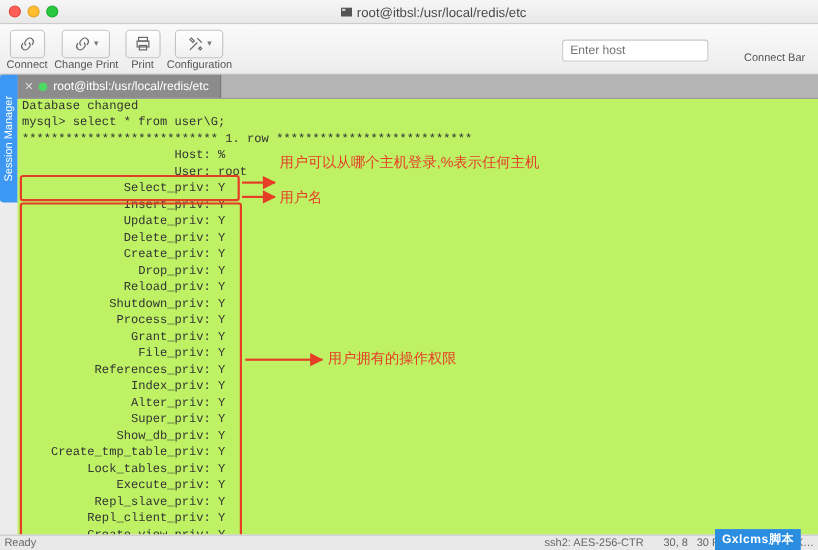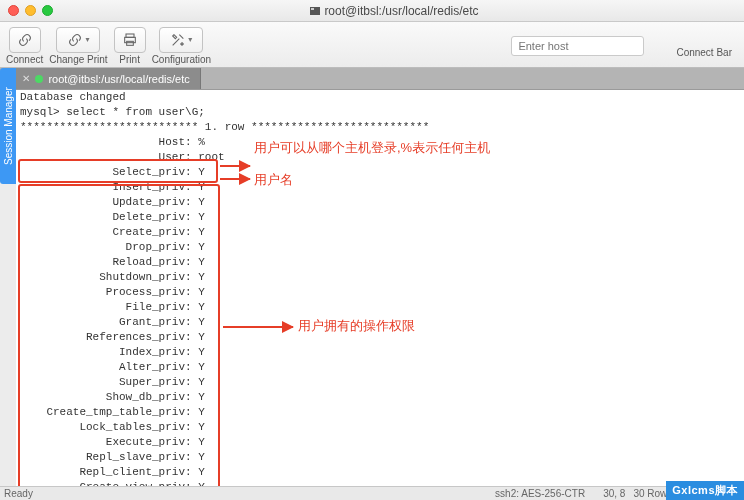--- a/index.html
+++ b/index.html
@@ -17,37 +17,37 @@
 .tb-icon svg { width: 16px; height: 16px; stroke: #666; fill: none; stroke-width: 1.6; }
 .tb-label { font-size: 10px; color: #555; }
 .tb-spacer { flex: 1; }
 .host-input { width: 133px; height: 20px; border: 1px solid #cacaca; border-radius: 3px; font-size: 11px; padding: 0 6px; color: #aaa; background: #fff; }
 .connbar-label { font-size: 10px; color: #555; margin-top: 14px; margin-right: 6px; margin-left: 26px; }
 .tabbar { height: 22px; background: #b4b4b4; display: flex; align-items: stretch; border-bottom: 1px solid #9a9a9a; padding-left: 16px; }
 .tab { background: #8c8c8c; display: flex; align-items: center; gap: 5px; padding: 0 10px 0 6px; font-size: 11px; color: #fff; border-right: 1px solid #777; }
 .tab .x { font-size: 10px; color: #ddd; }
 .tab .dot { width: 8px; height: 8px; border-radius: 50%; background: #4cd964; }
 .sessmgr { position: absolute; left: 0; top: 68px; width: 16px; height: 116px; background: #3d98f4; color: #fff; font-size: 10px; display: flex; align-items: center; justify-content: center; writing-mode: vertical-rl; transform: rotate(180deg); border-radius: 0 3px 3px 0; }
-.terminal { position: absolute; left: 16px; top: 90px; right: 0; bottom: 14px; background: #ffffff; font-family: Menlo, Monaco, "Courier New", monospace; font-size: 11px; line-height: 15px; color: #333; padding: 0 4px; overflow: hidden; }
+.terminal { position: absolute; left: 16px; top: 90px; right: 0; bottom: 14px; background: #bef264; font-family: Menlo, Monaco, "Courier New", monospace; font-size: 11px; line-height: 15px; color: #333; padding: 0 4px; overflow: hidden; }
 .line { white-space: pre; }
 .boxed { position: absolute; border: 2px solid #e63d27; border-radius: 3px; }
 .box1 { left: 2px; top: 69px; width: 200px; height: 24px; }
 .box2 { left: 2px; top: 94px; width: 202px; height: 358px; }
 .arrow { position: absolute; height: 2px; background: #e63d27; }
 .arrow::after { content: ""; position: absolute; right: -1px; top: -5px; border-left: 12px solid #e63d27; border-top: 6px solid transparent; border-bottom: 6px solid transparent; }
 .ar1 { left: 204px; top: 75px; width: 30px; }
 .ar2 { left: 204px; top: 88px; width: 30px; }
 .ar3 { left: 207px; top: 236px; width: 70px; }
 .annot { position: absolute; color: #e63d27; font-size: 13px; font-family: -apple-system, sans-serif; }
 .an1 { left: 238px; top: 50px; }
 .an2 { left: 238px; top: 82px; }
 .an3 { left: 282px; top: 228px; }
 .statusbar { position: absolute; left: 0; right: 0; bottom: 0; height: 14px; background: #e9e9e9; border-top: 1px solid #c7c7c7; font-size: 10px; color: #666; display: flex; align-items: center; padding: 0 4px; }
 .statusbar .sp { flex: 1; }
-.watermark { position: absolute; right: 0; bottom: 0; background: #2a8de0; color: #fff; font-size: 11px; font-weight: bold; padding: 2px 6px; letter-spacing: 0.5px; }
+.watermark { position: absolute; right: 16px; bottom: 0; background: #2a8de0; color: #fff; font-size: 11px; font-weight: bold; padding: 2px 6px; letter-spacing: 0.5px; }
 .term-icon { width: 10px; height: 8px; background: #555; display: inline-block; position: relative; }
 .term-icon::after { content:""; position:absolute; left:1px; top:1px; width:3px; height:2px; background:#ccc; }
 .privs { margin-top: 0; }
 .priv-row { white-space: pre; }
 </style>
 </head>
 <body>
 
 <div class="titlebar">
   <div class="tl-btns">
@@ -122,22 +122,22 @@
   <div class="privs" id="privs">
       <div class="priv-row">              Select_priv: Y</div>
       <div class="priv-row">              Insert_priv: Y</div>
       <div class="priv-row">              Update_priv: Y</div>
       <div class="priv-row">              Delete_priv: Y</div>
       <div class="priv-row">              Create_priv: Y</div>
       <div class="priv-row">                Drop_priv: Y</div>
       <div class="priv-row">              Reload_priv: Y</div>
       <div class="priv-row">            Shutdown_priv: Y</div>
       <div class="priv-row">             Process_priv: Y</div>
+      <div class="priv-row">               Grant_priv: Y</div>
       <div class="priv-row">                File_priv: Y</div>
-      <div class="priv-row">               Grant_priv: Y</div>
       <div class="priv-row">          References_priv: Y</div>
       <div class="priv-row">               Index_priv: Y</div>
       <div class="priv-row">               Alter_priv: Y</div>
       <div class="priv-row">               Super_priv: Y</div>
       <div class="priv-row">             Show_db_priv: Y</div>
       <div class="priv-row">    Create_tmp_table_priv: Y</div>
       <div class="priv-row">         Lock_tables_priv: Y</div>
       <div class="priv-row">             Execute_priv: Y</div>
       <div class="priv-row">          Repl_slave_priv: Y</div>
       <div class="priv-row">         Repl_client_priv: Y</div>

